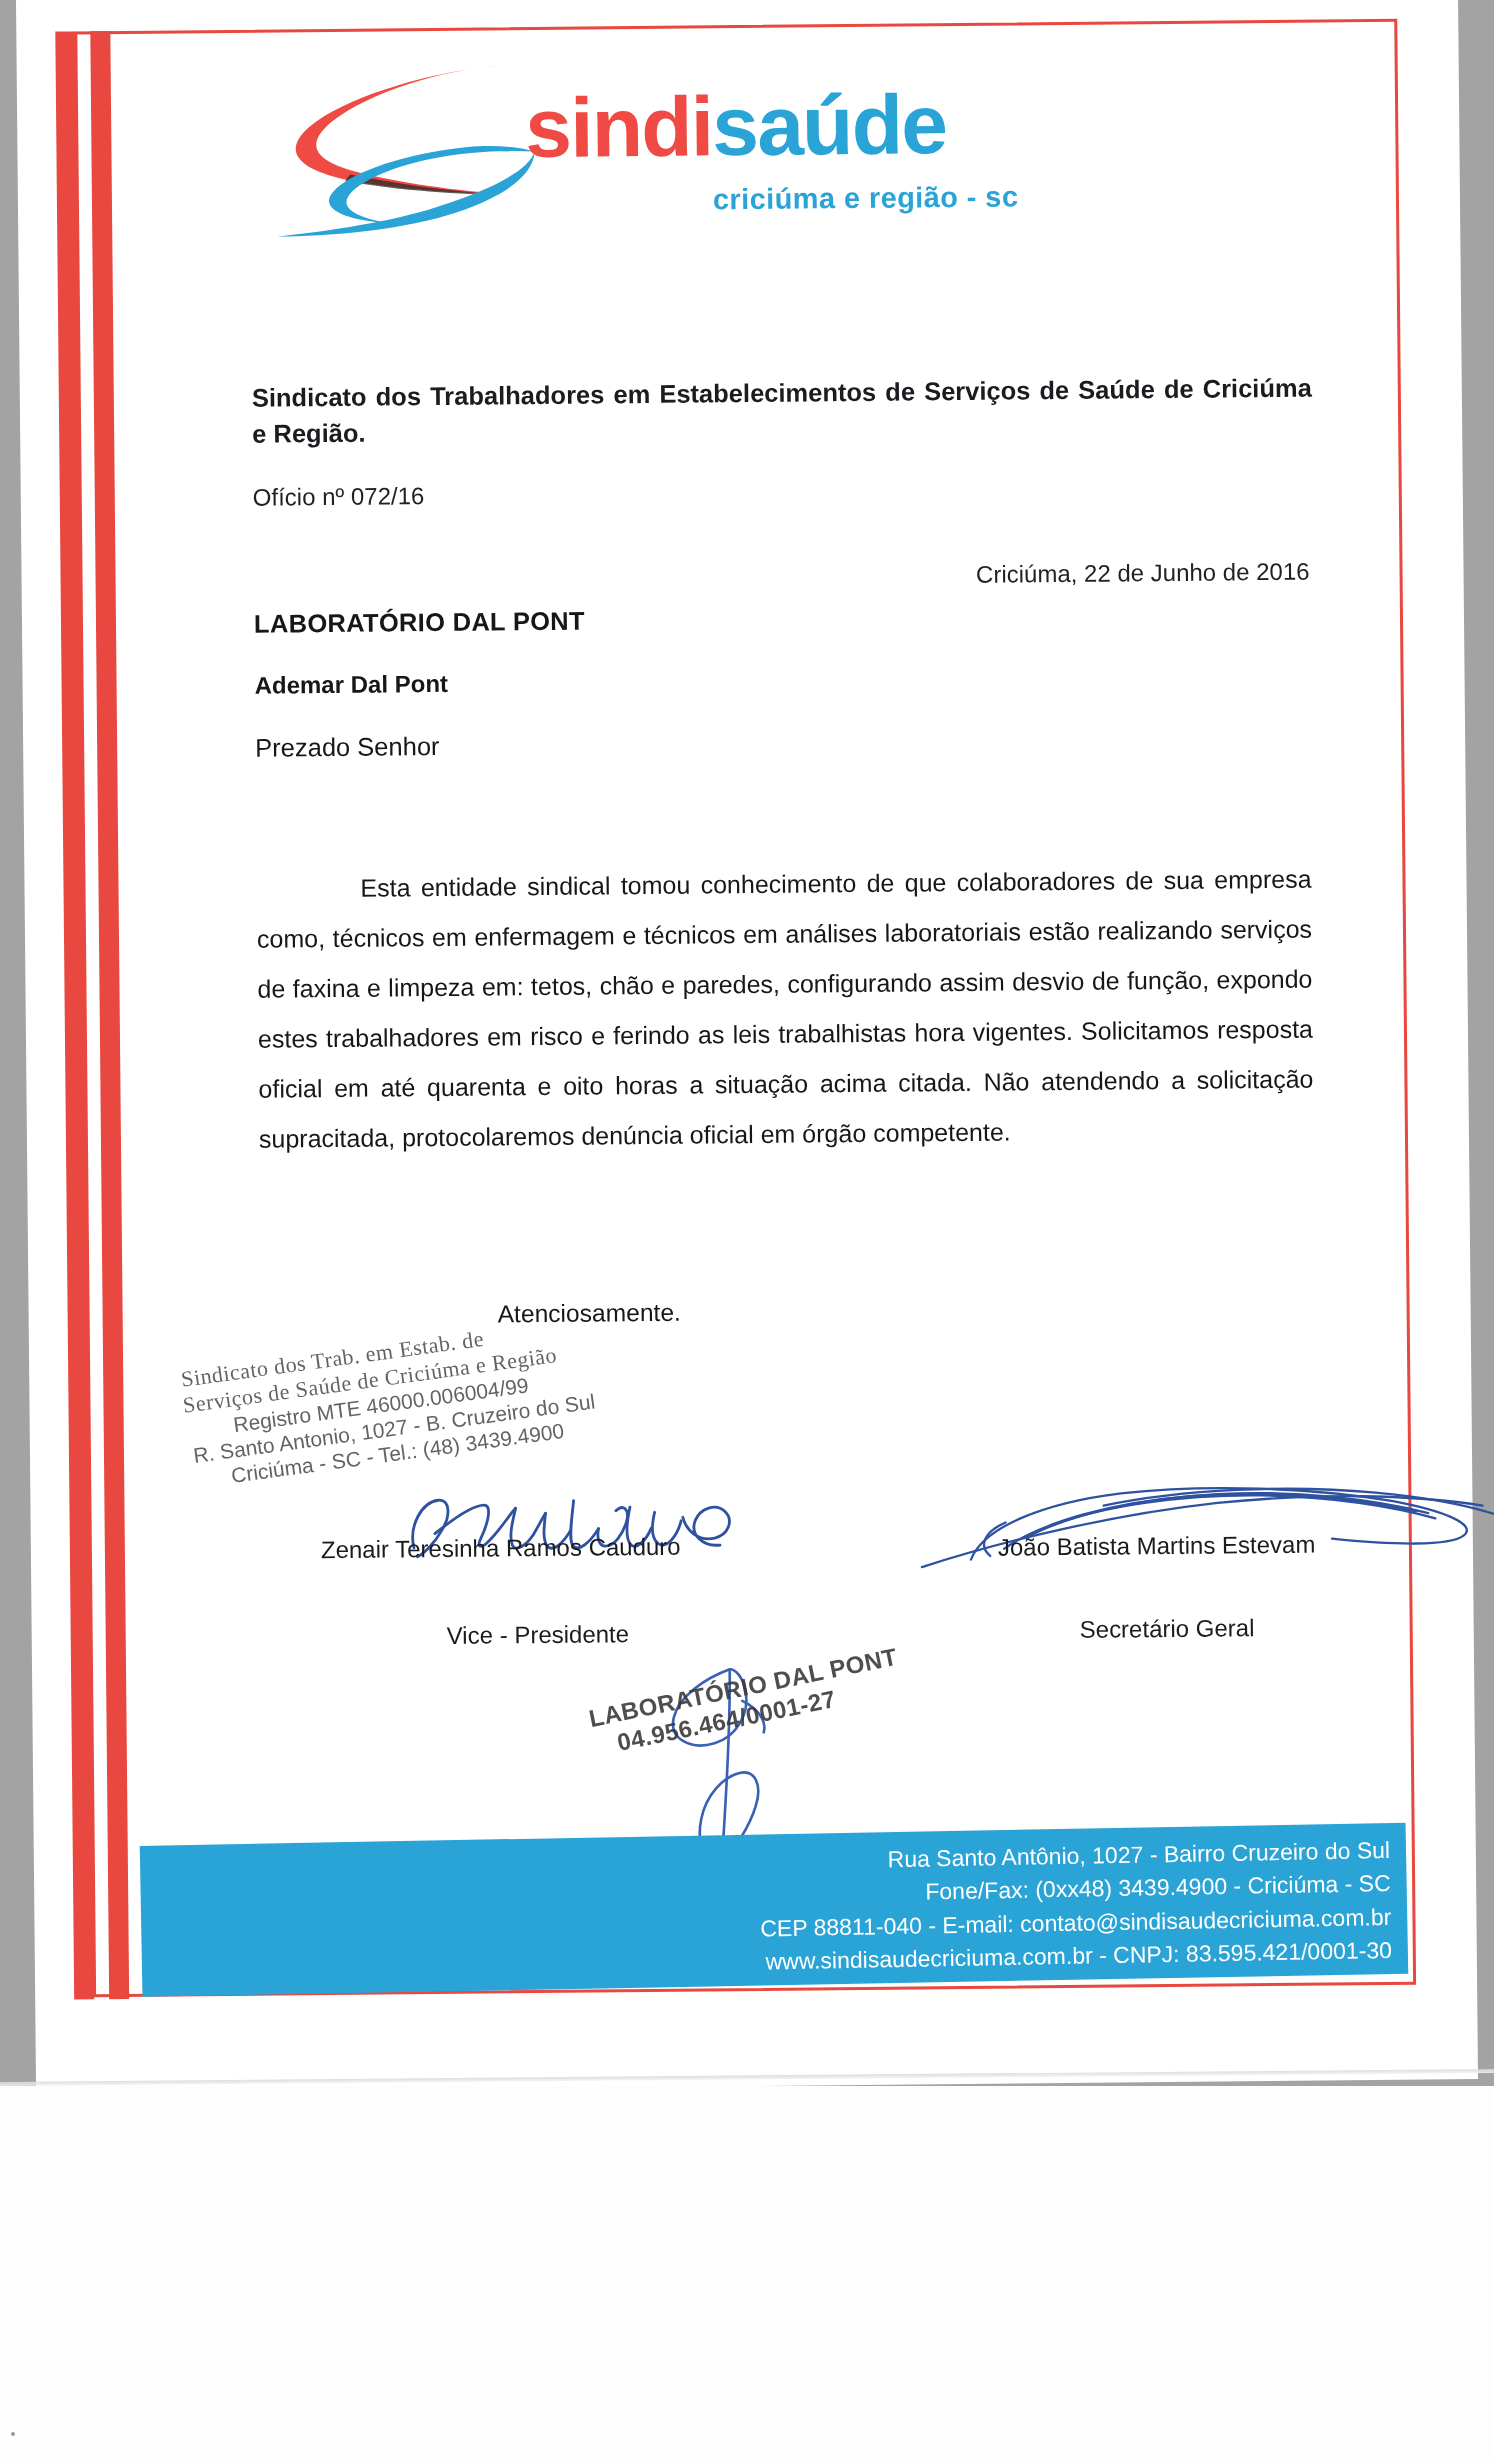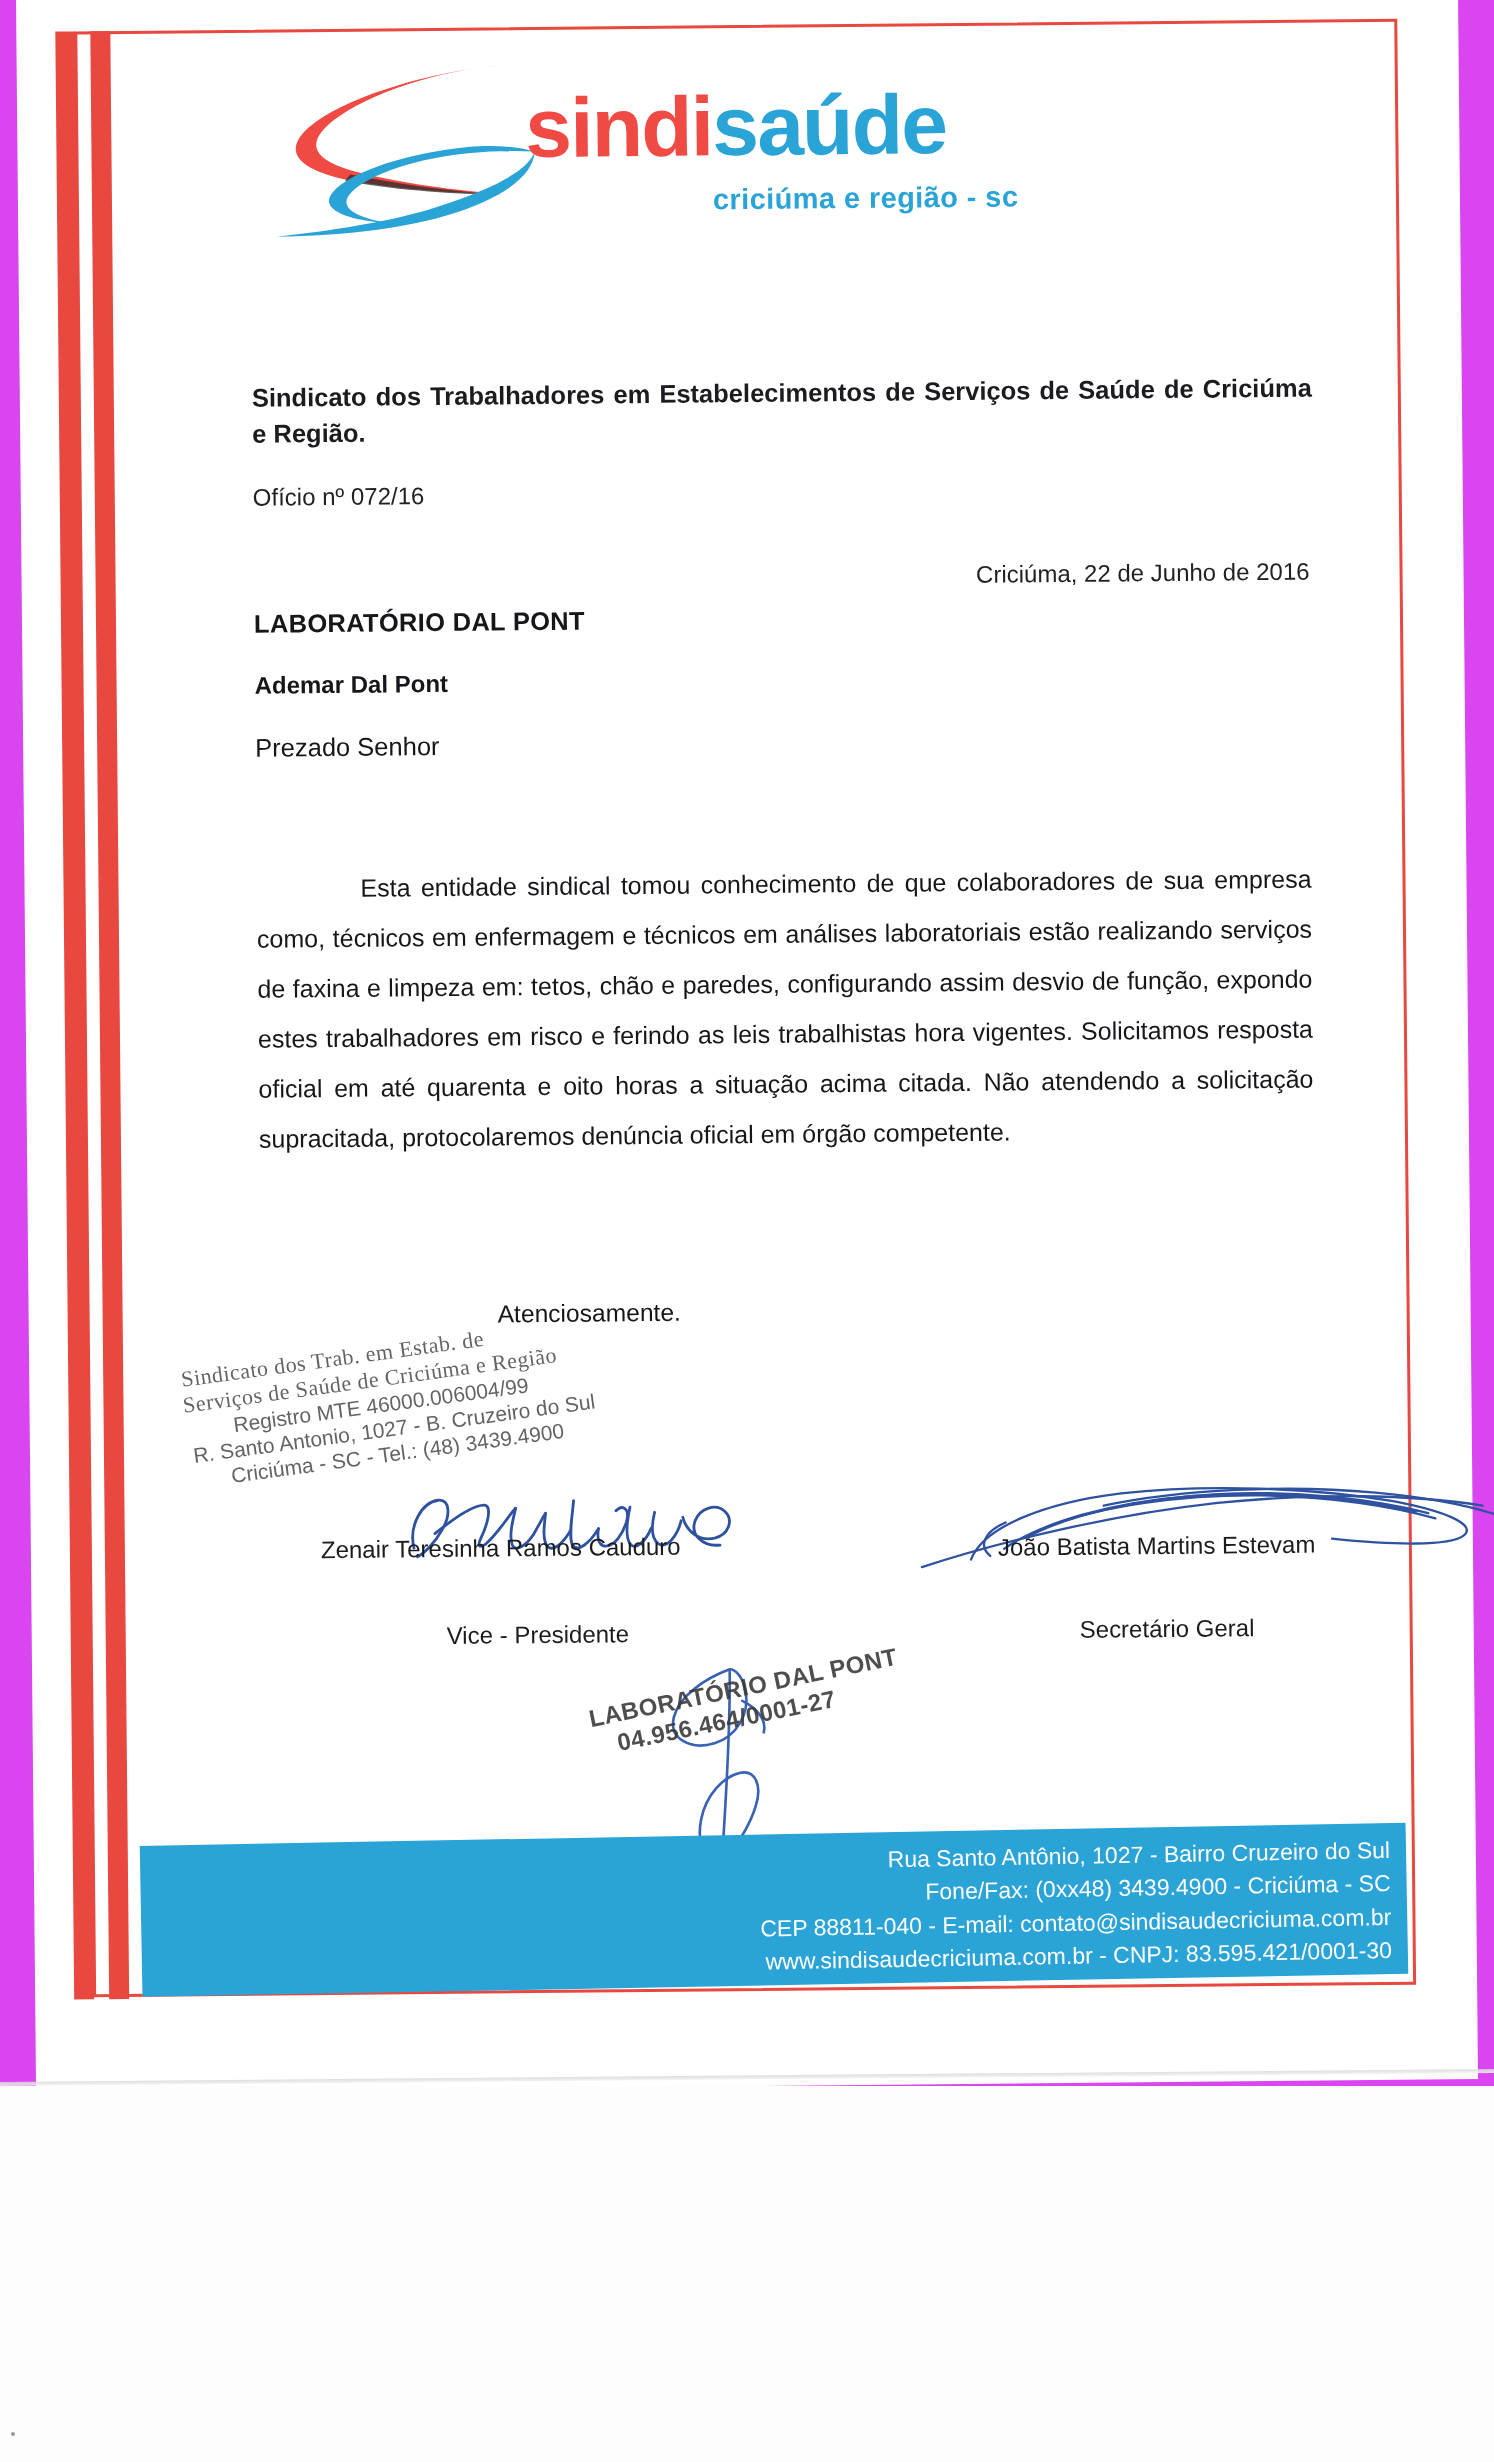--- a/index.html
+++ b/index.html
@@ -16,21 +16,21 @@
     font-family: "Liberation Sans", sans-serif;
     color: #15171a;
   }
 
   
   #scan-sheet {
     position: absolute;
     left: 0; top: 0;
     width: 1494px;
     height: 2462px;
-    background: #d946ef;
+    background: #a3a3a3;
   }
   #paper-area {
     position: absolute;
     left: 16px;
     top: 0;
     width: 1442px;
     height: 2093px;
     background: #ffffff;
     transform: rotate(-0.55deg);
     transform-origin: 0 0;

